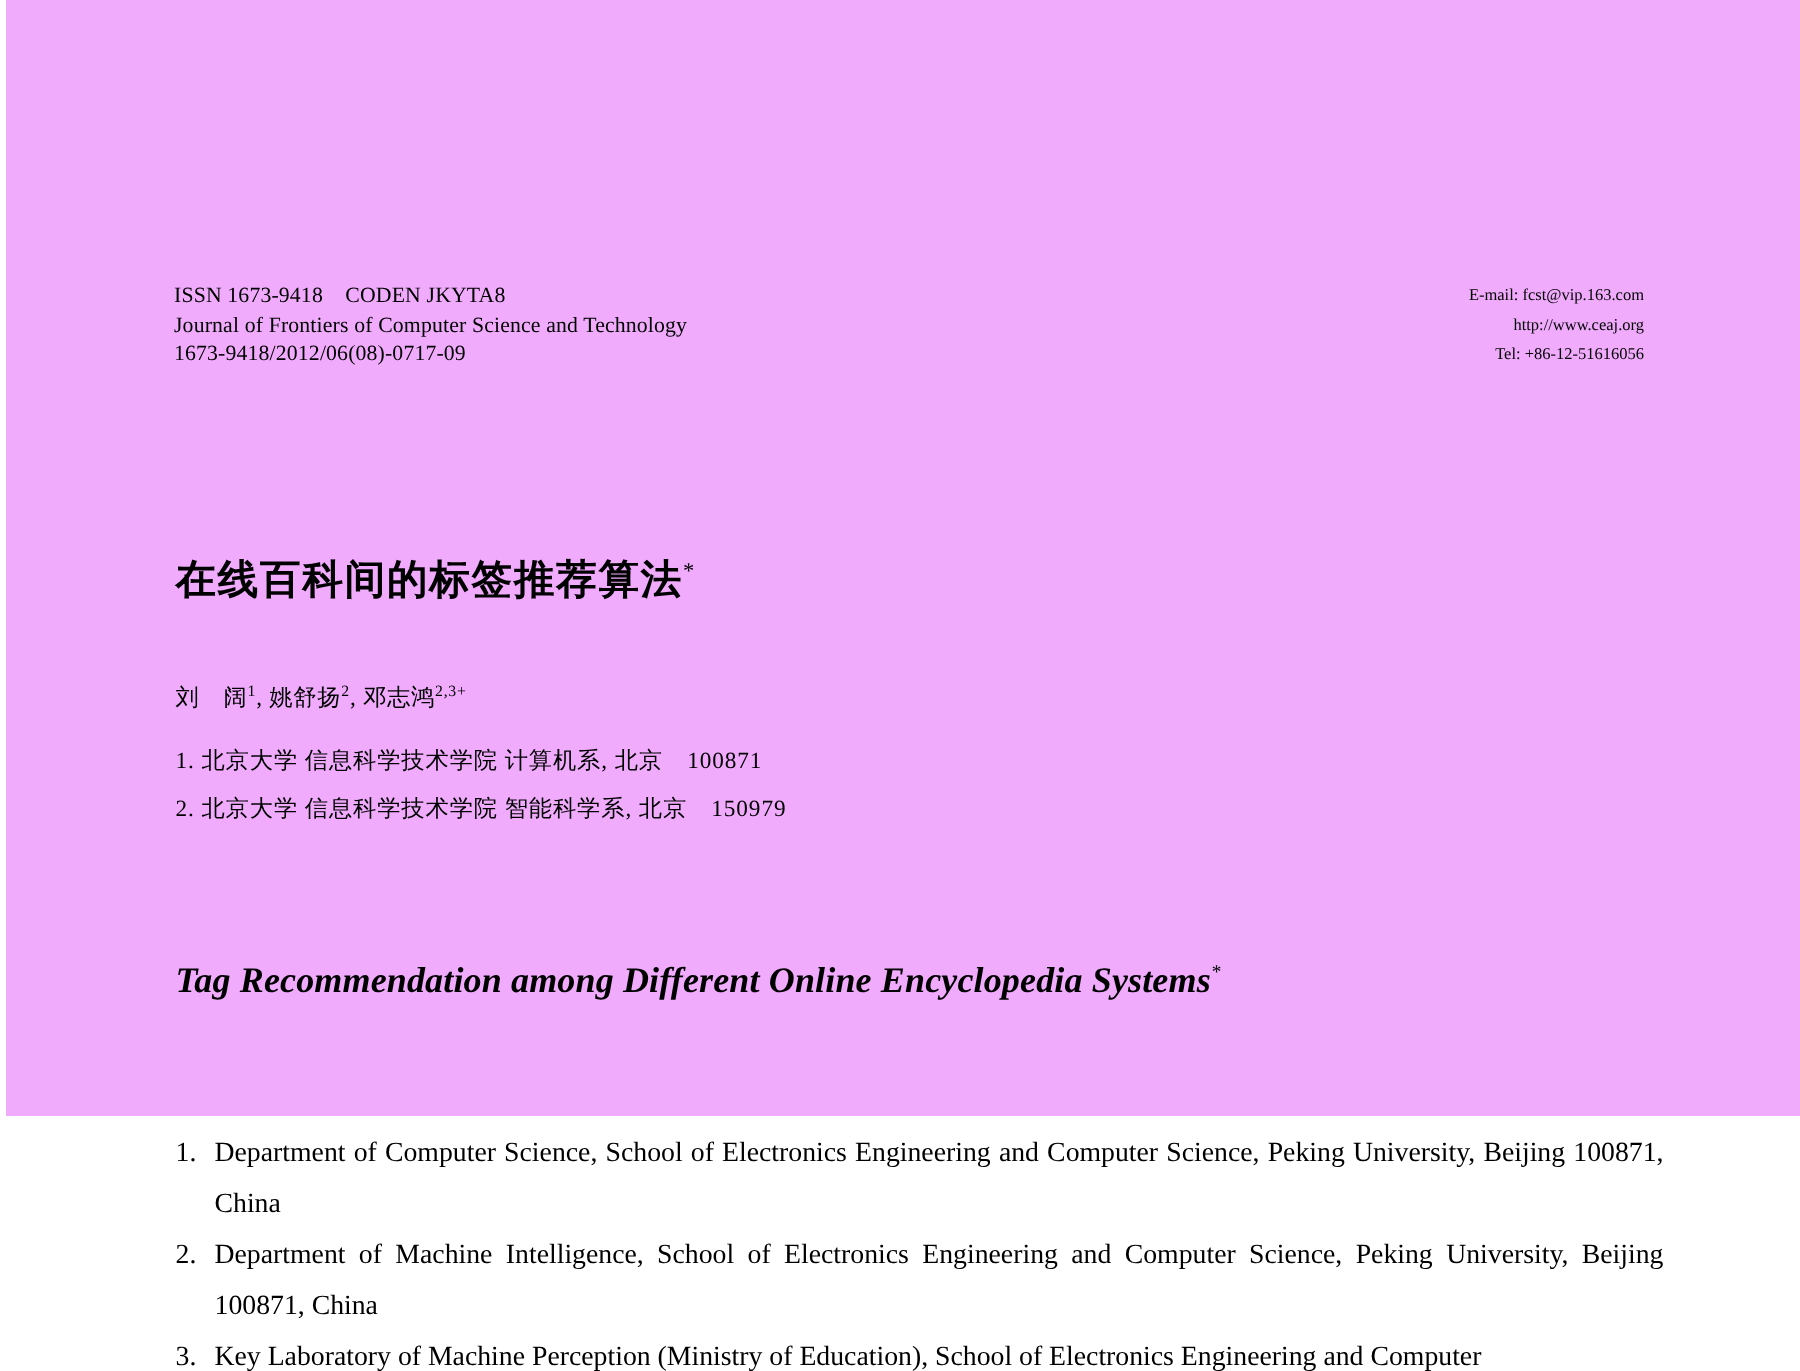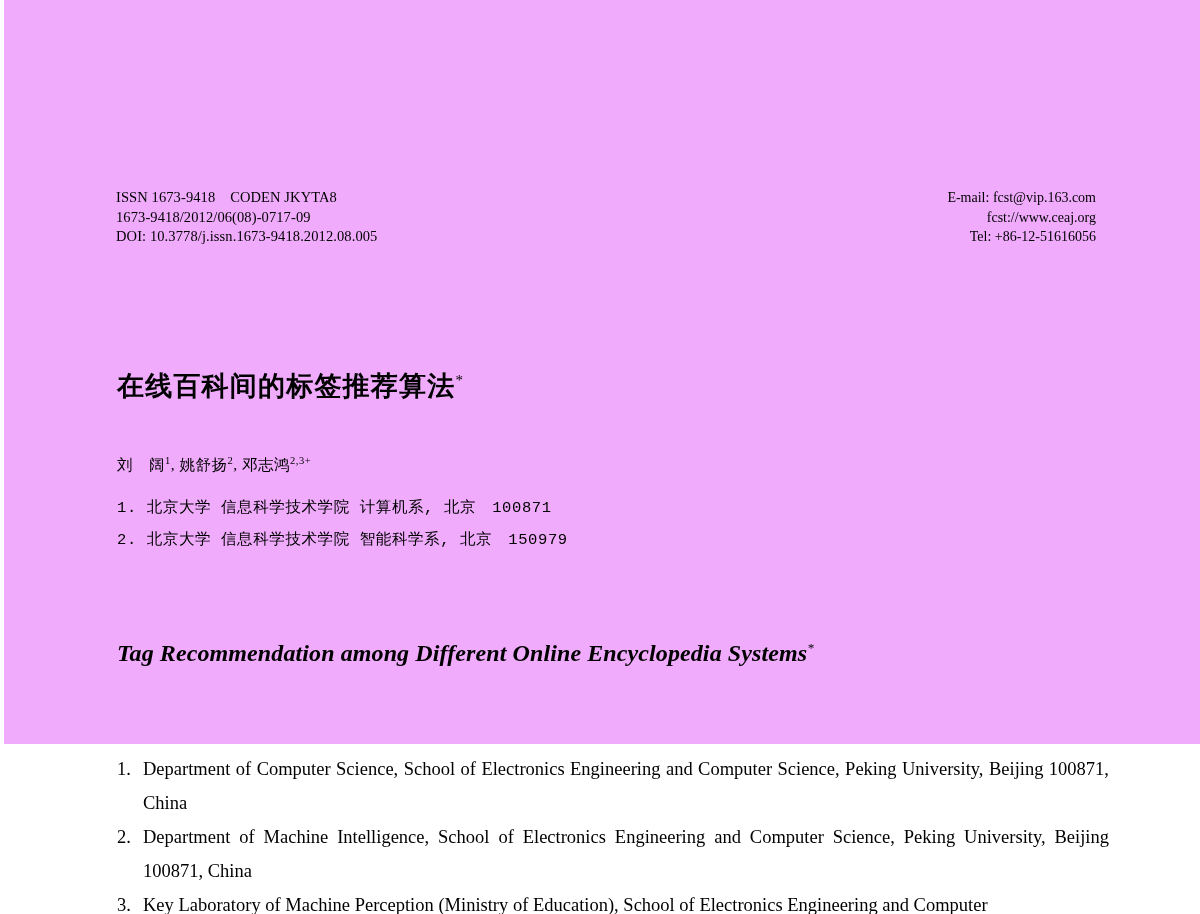--- a/index.html
+++ b/index.html
@@ -37,21 +37,21 @@
     font-size: 14.5px;
     line-height: 19.5px;
     color: #000;
     letter-spacing: 0.1px;
   }
   .masthead-left .issn-line {
     white-space: pre;
   }
   .masthead-right {
     font-family: "Liberation Serif", serif;
-    font-size: 14px;
+    font-size: 11px;
     line-height: 19.5px;
     text-align: right;
     color: #000;
   }
   
   .cn-title {
     position: absolute;
     left: 113px;
     top: 368px;
     font-family: Liberation Serif, serif;
@@ -75,21 +75,21 @@
     letter-spacing: 0.5px;
   }
   .cn-authors sup {
     font-size: 10.5px;
     vertical-align: super;
   }
   .cn-affils {
     position: absolute;
     left: 113px;
     top: 492px;
-    font-family: Liberation Mono, monospace;
+    font-family: Liberation Serif, serif;
     font-size: 15.5px;
     line-height: 32px;
     letter-spacing: 0.6px;
   }
   
   .en-title {
     position: absolute;
     left: 113px;
     top: 640px;
     width: 990px;
@@ -146,26 +146,26 @@
   }
 </style>
 </head>
 <body>
 
 <div class="page">
 
   <div class="masthead">
     <div class="masthead-left">
       <div class="issn-line">ISSN 1673-9418    CODEN JKYTA8</div>
+      <div>Journal of Frontiers of Computer Science and Technology</div>
       <div>1673-9418/2012/06(08)-0717-09</div>
-      <div>DOI: 10.3778/j.issn.1673-9418.2012.08.005</div>
     </div>
     <div class="masthead-right">
       <div>E-mail: fcst@vip.163.com</div>
-      <div>fcst://www.ceaj.org</div>
+      <div>http://www.ceaj.org</div>
       <div>Tel: +86-12-51616056</div>
     </div>
   </div>
 
   <div class="cn-title">
     <span>在线百科间的标签推荐算法</span><sup>*</sup>
   </div>
 
   <div class="cn-authors">
     <span>刘　阔</span><sup>1</sup><span>, 姚舒扬</span><sup>2</sup><span>, 邓志鸿</span><sup>2,3+</sup>

